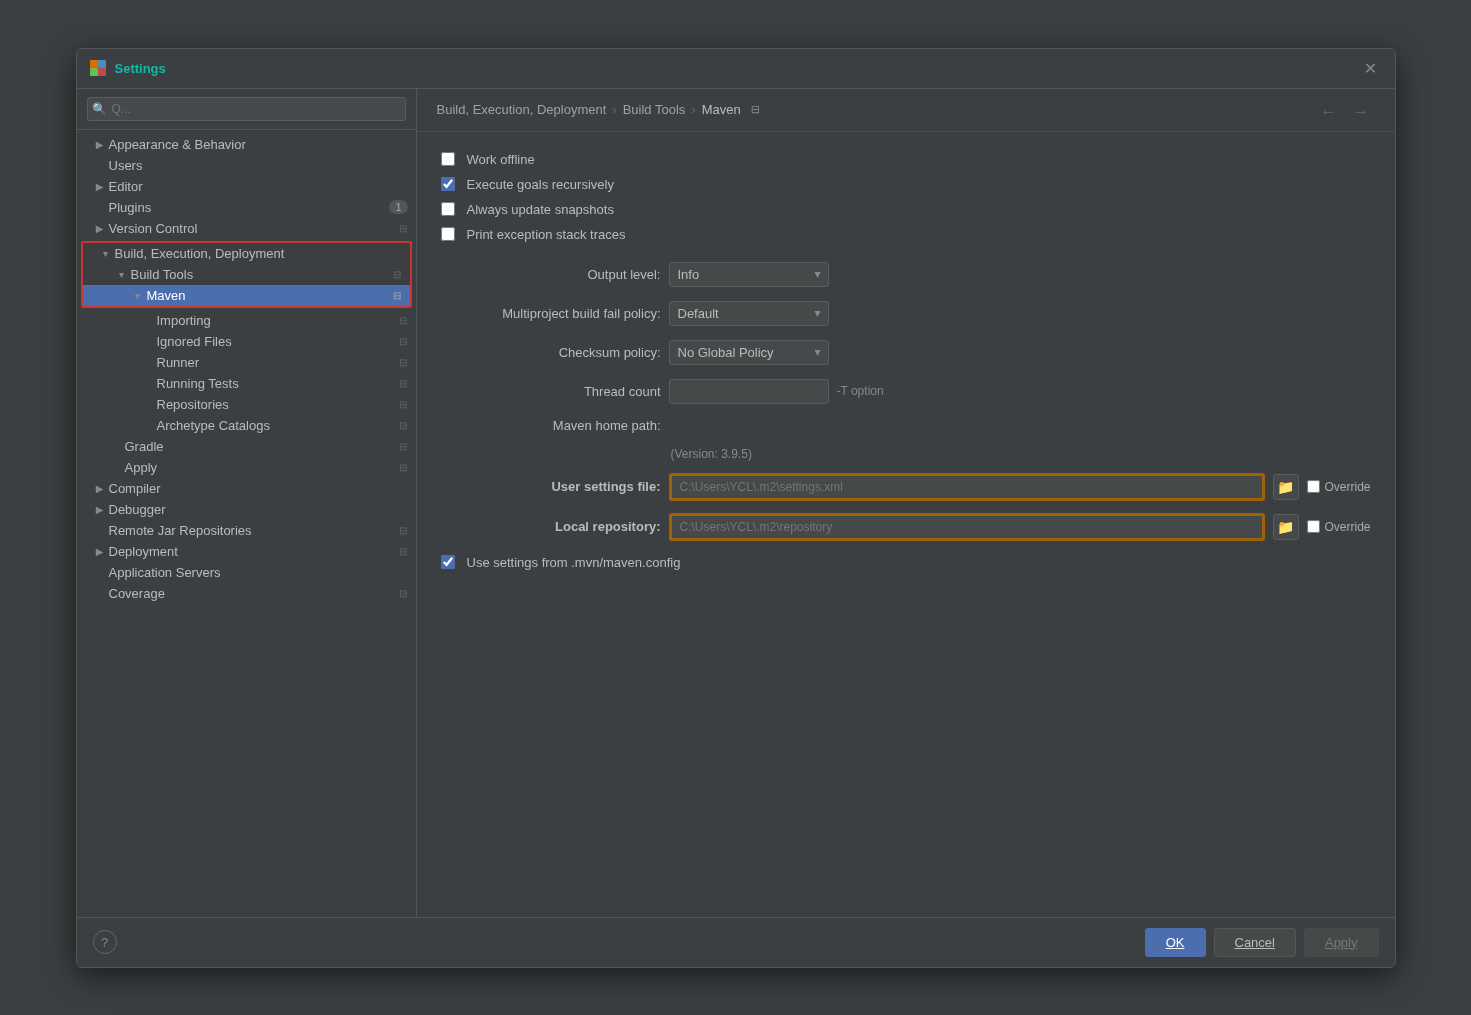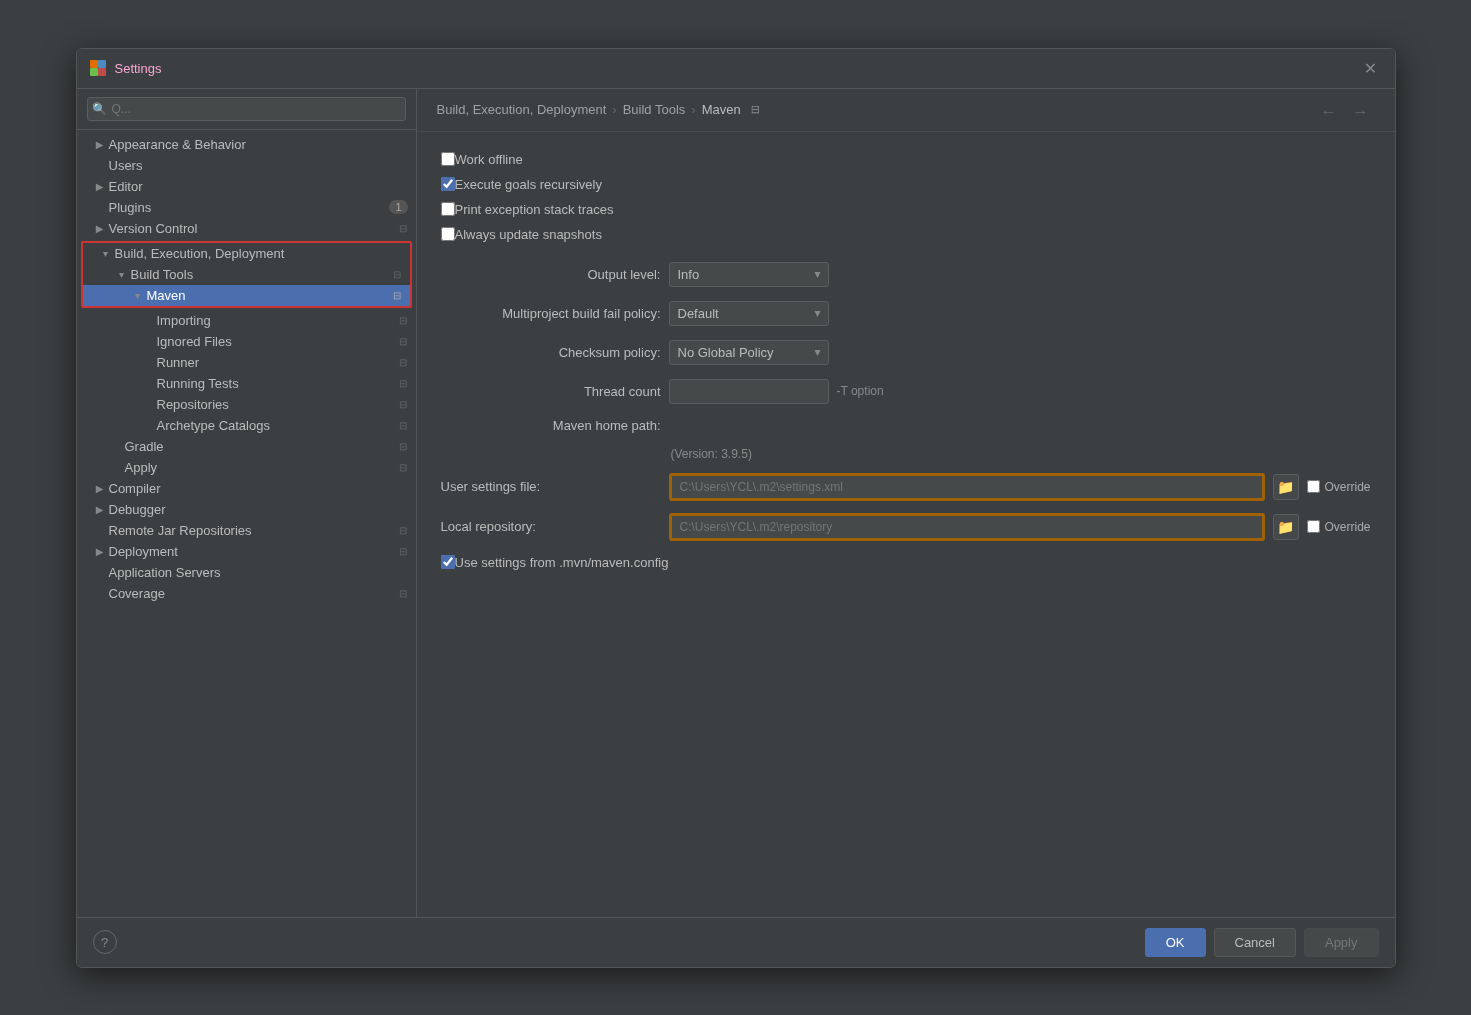--- a/index.html
+++ b/index.html
@@ -35,23 +35,24 @@
     }
     .title-bar-icon {
       width: 18px;
       height: 18px;
       margin-right: 8px;
       display: flex;
       align-items: center;
       justify-content: center;
     }
     .title-bar-text {
-      color: #f9a8d4;
+      color: #14b8a6;
       font-size: 13px;
       flex: 1;
+      font-weight: bold;
     }
     .title-bar-close {
       cursor: pointer;
       color: #888;
       font-size: 16px;
       width: 24px;
       height: 24px;
       display: flex;
       align-items: center;
       justify-content: center;
@@ -185,21 +186,21 @@
       overflow-y: auto;
       padding: 20px 24px;
     }
     .settings-content::-webkit-scrollbar { width: 8px; }
     .settings-content::-webkit-scrollbar-track { background: #3c3f41; }
     .settings-content::-webkit-scrollbar-thumb { background: #555; border-radius: 4px; }
     .checkbox-row {
       display: flex;
       align-items: center;
       margin-bottom: 10px;
-      gap: 0;
+      gap: 12px;
     }
     .checkbox-row input[type=checkbox] {
       width: 14px;
       height: 14px;
       accent-color: #4b6eaf;
     }
     .checkbox-label {
       color: #bbbbbb;
       font-size: 13px;
     }
@@ -282,21 +283,22 @@
     .file-row {
       display: flex;
       align-items: center;
       gap: 8px;
       margin-bottom: 12px;
     }
     .file-label {
       min-width: 220px;
       color: #bbbbbb;
       font-size: 13px;
-      text-align: left;
+      text-align: right;
+      font-weight: bold;
     }
     .file-input {
       flex: 1;
       background: #45494a;
       border: 3px solid #a16207;
       border-radius: 3px;
       color: #888;
       font-size: 12px;
       padding: 4px 8px;
       outline: none;
@@ -346,20 +348,21 @@
       justify-content: center;
     }
     .spacer { flex: 1; }
     .action-btn {
       padding: 6px 20px;
       border-radius: 3px;
       border: 1px solid #555;
       font-size: 13px;
       cursor: pointer;
       margin-left: 8px;
+      text-decoration: underline;
     }
     .btn-ok {
       background: #4b6eaf;
       color: #ffffff;
       border-color: #4b6eaf;
     }
     .btn-cancel {
       background: #45494a;
       color: #bbbbbb;
     }
@@ -552,26 +555,26 @@
 
         <div class="checkbox-row">
           <input type="checkbox" id="work-offline" style="">
           <label class="checkbox-label" for="work-offline">Work offline</label>
         </div>
         <div class="checkbox-row">
           <input type="checkbox" id="execute-goals" checked="" style="">
           <label class="checkbox-label" for="execute-goals">Execute goals recursively</label>
         </div>
         <div class="checkbox-row">
+          <input type="checkbox" id="always-update" style="">
+          <label class="checkbox-label" for="always-update">Always update snapshots</label>
+        </div>
+        <div class="checkbox-row">
           <input type="checkbox" id="print-exceptions" style="">
           <label class="checkbox-label" for="print-exceptions">Print exception stack traces</label>
-        </div>
-        <div class="checkbox-row">
-          <input type="checkbox" id="always-update" style="">
-          <label class="checkbox-label" for="always-update">Always update snapshots</label>
         </div>
 
         <div style="height: 10px;"></div>
 
         <div class="form-row">
           <span class="form-label">Output level:</span>
           <div class="select-wrapper">
             <select class="dropdown-select">
               <option>Info</option>
               <option>Debug</option>

